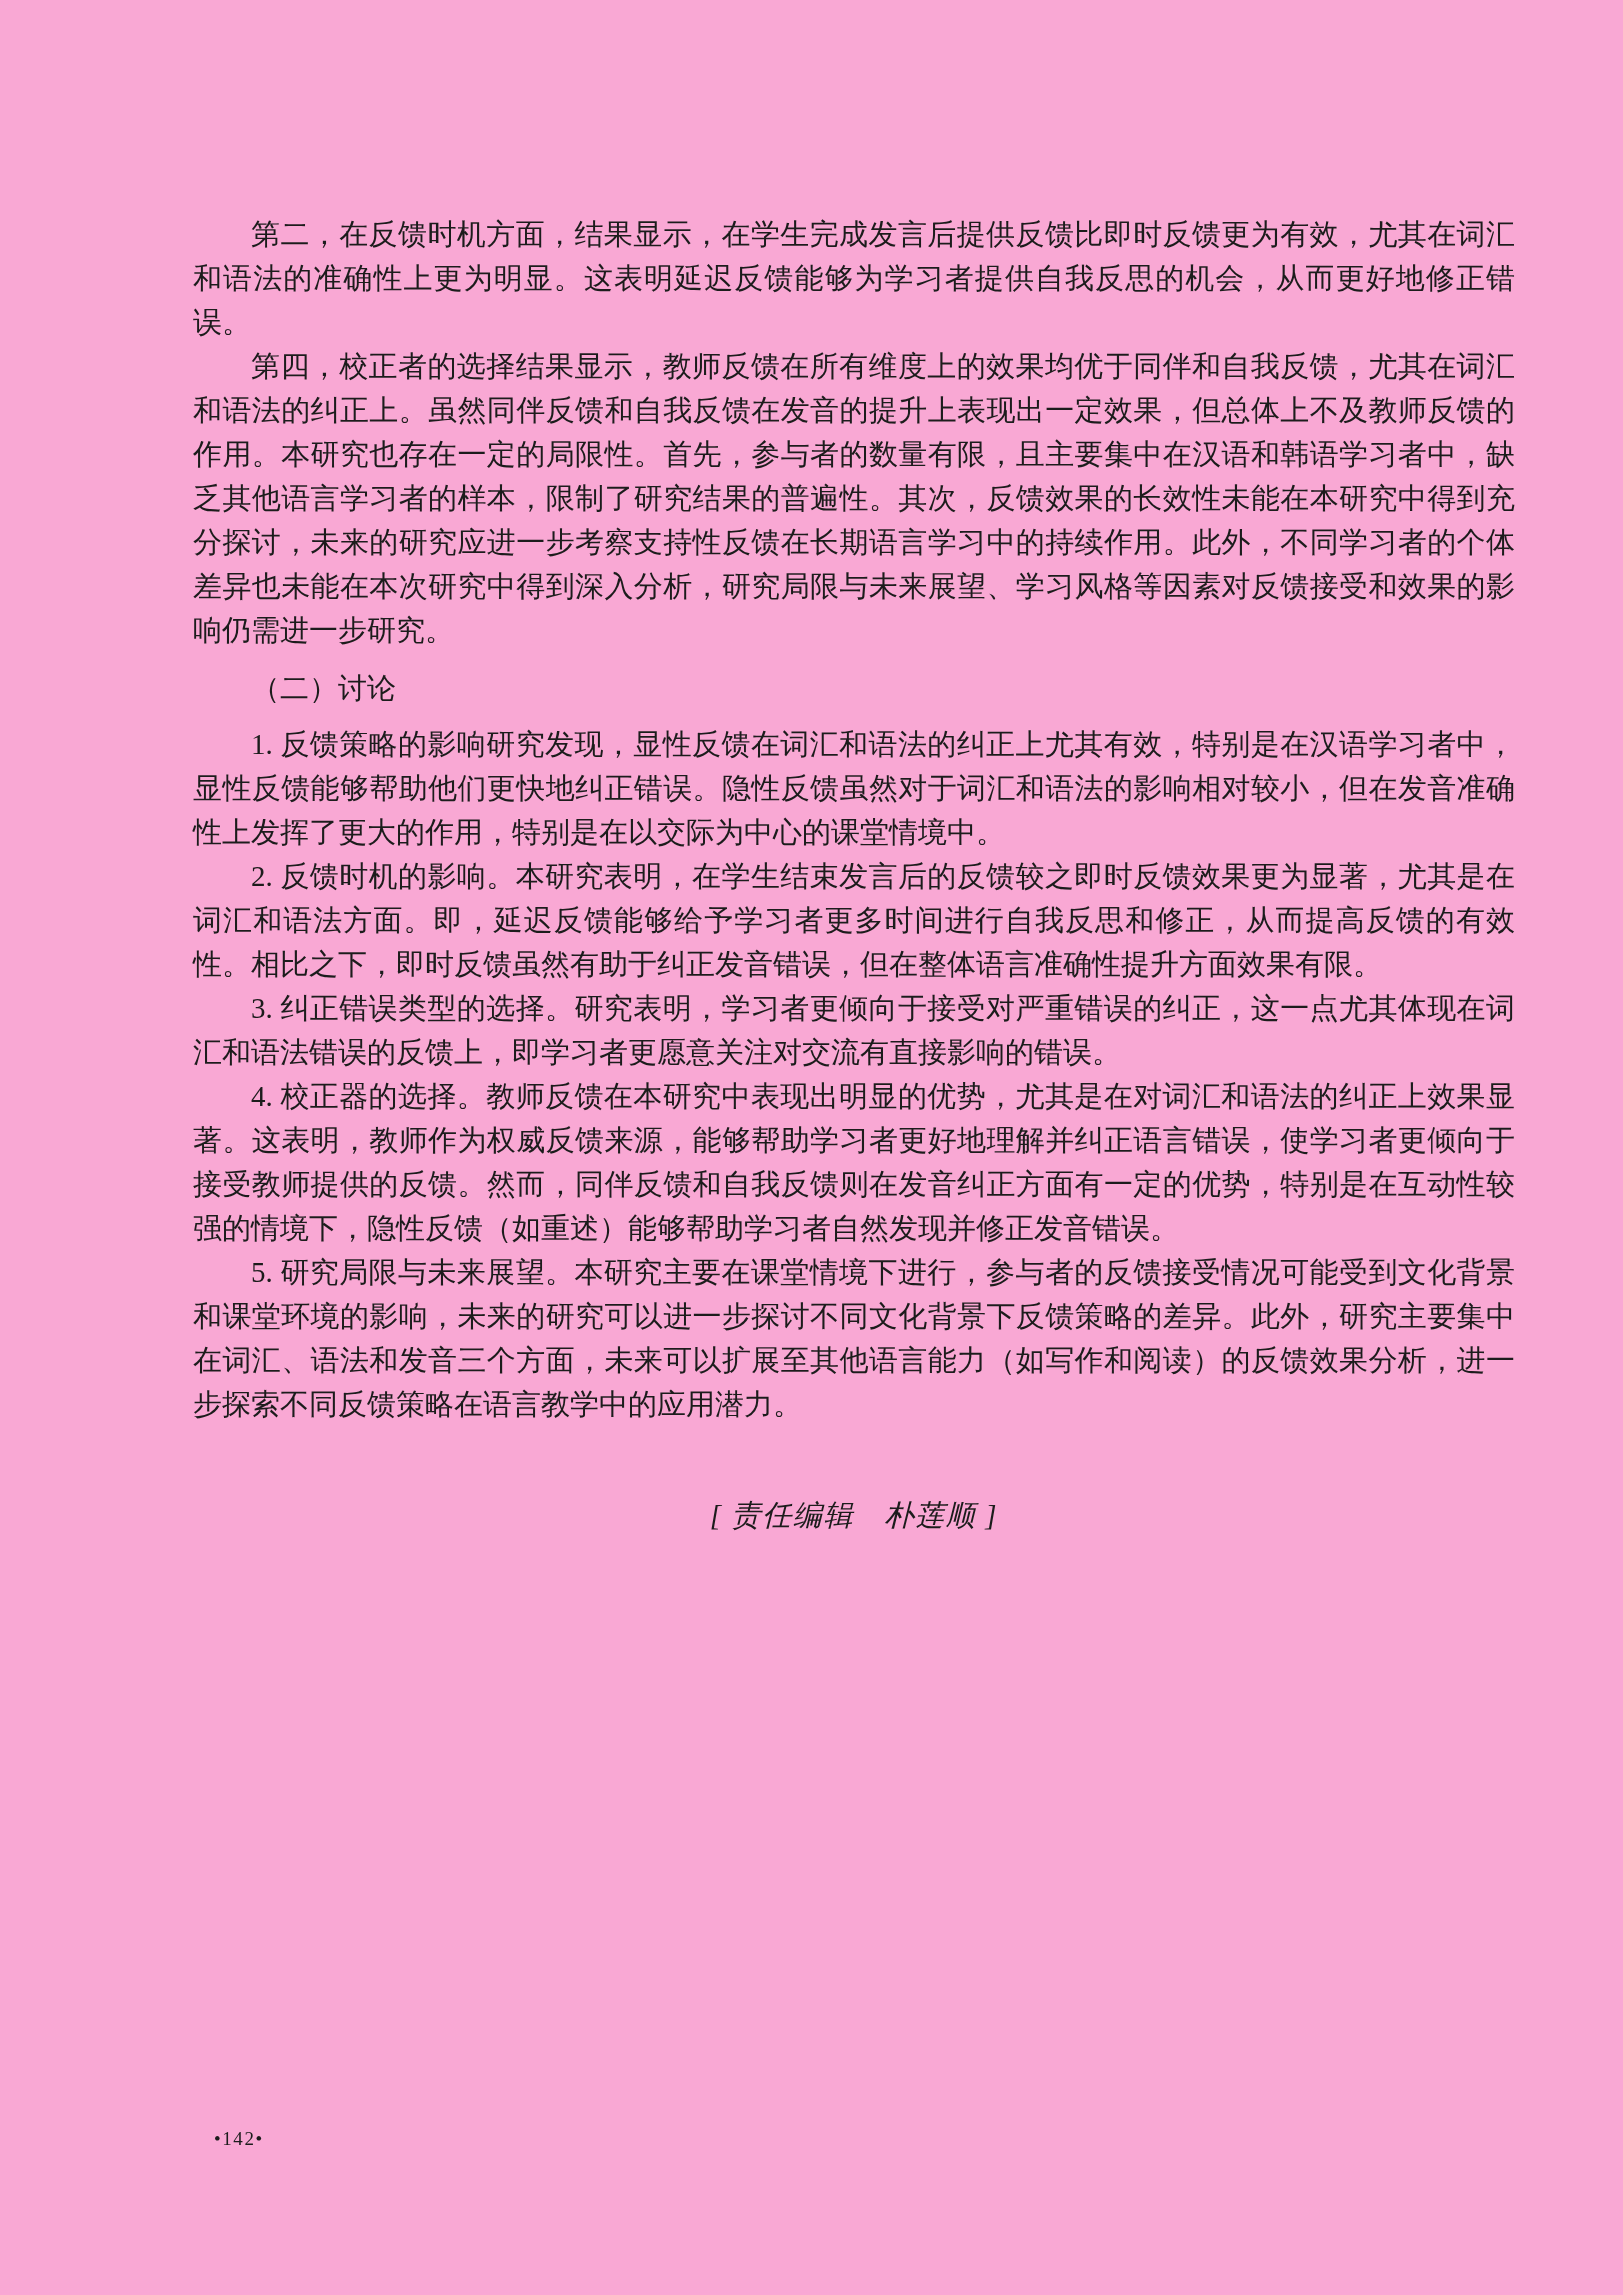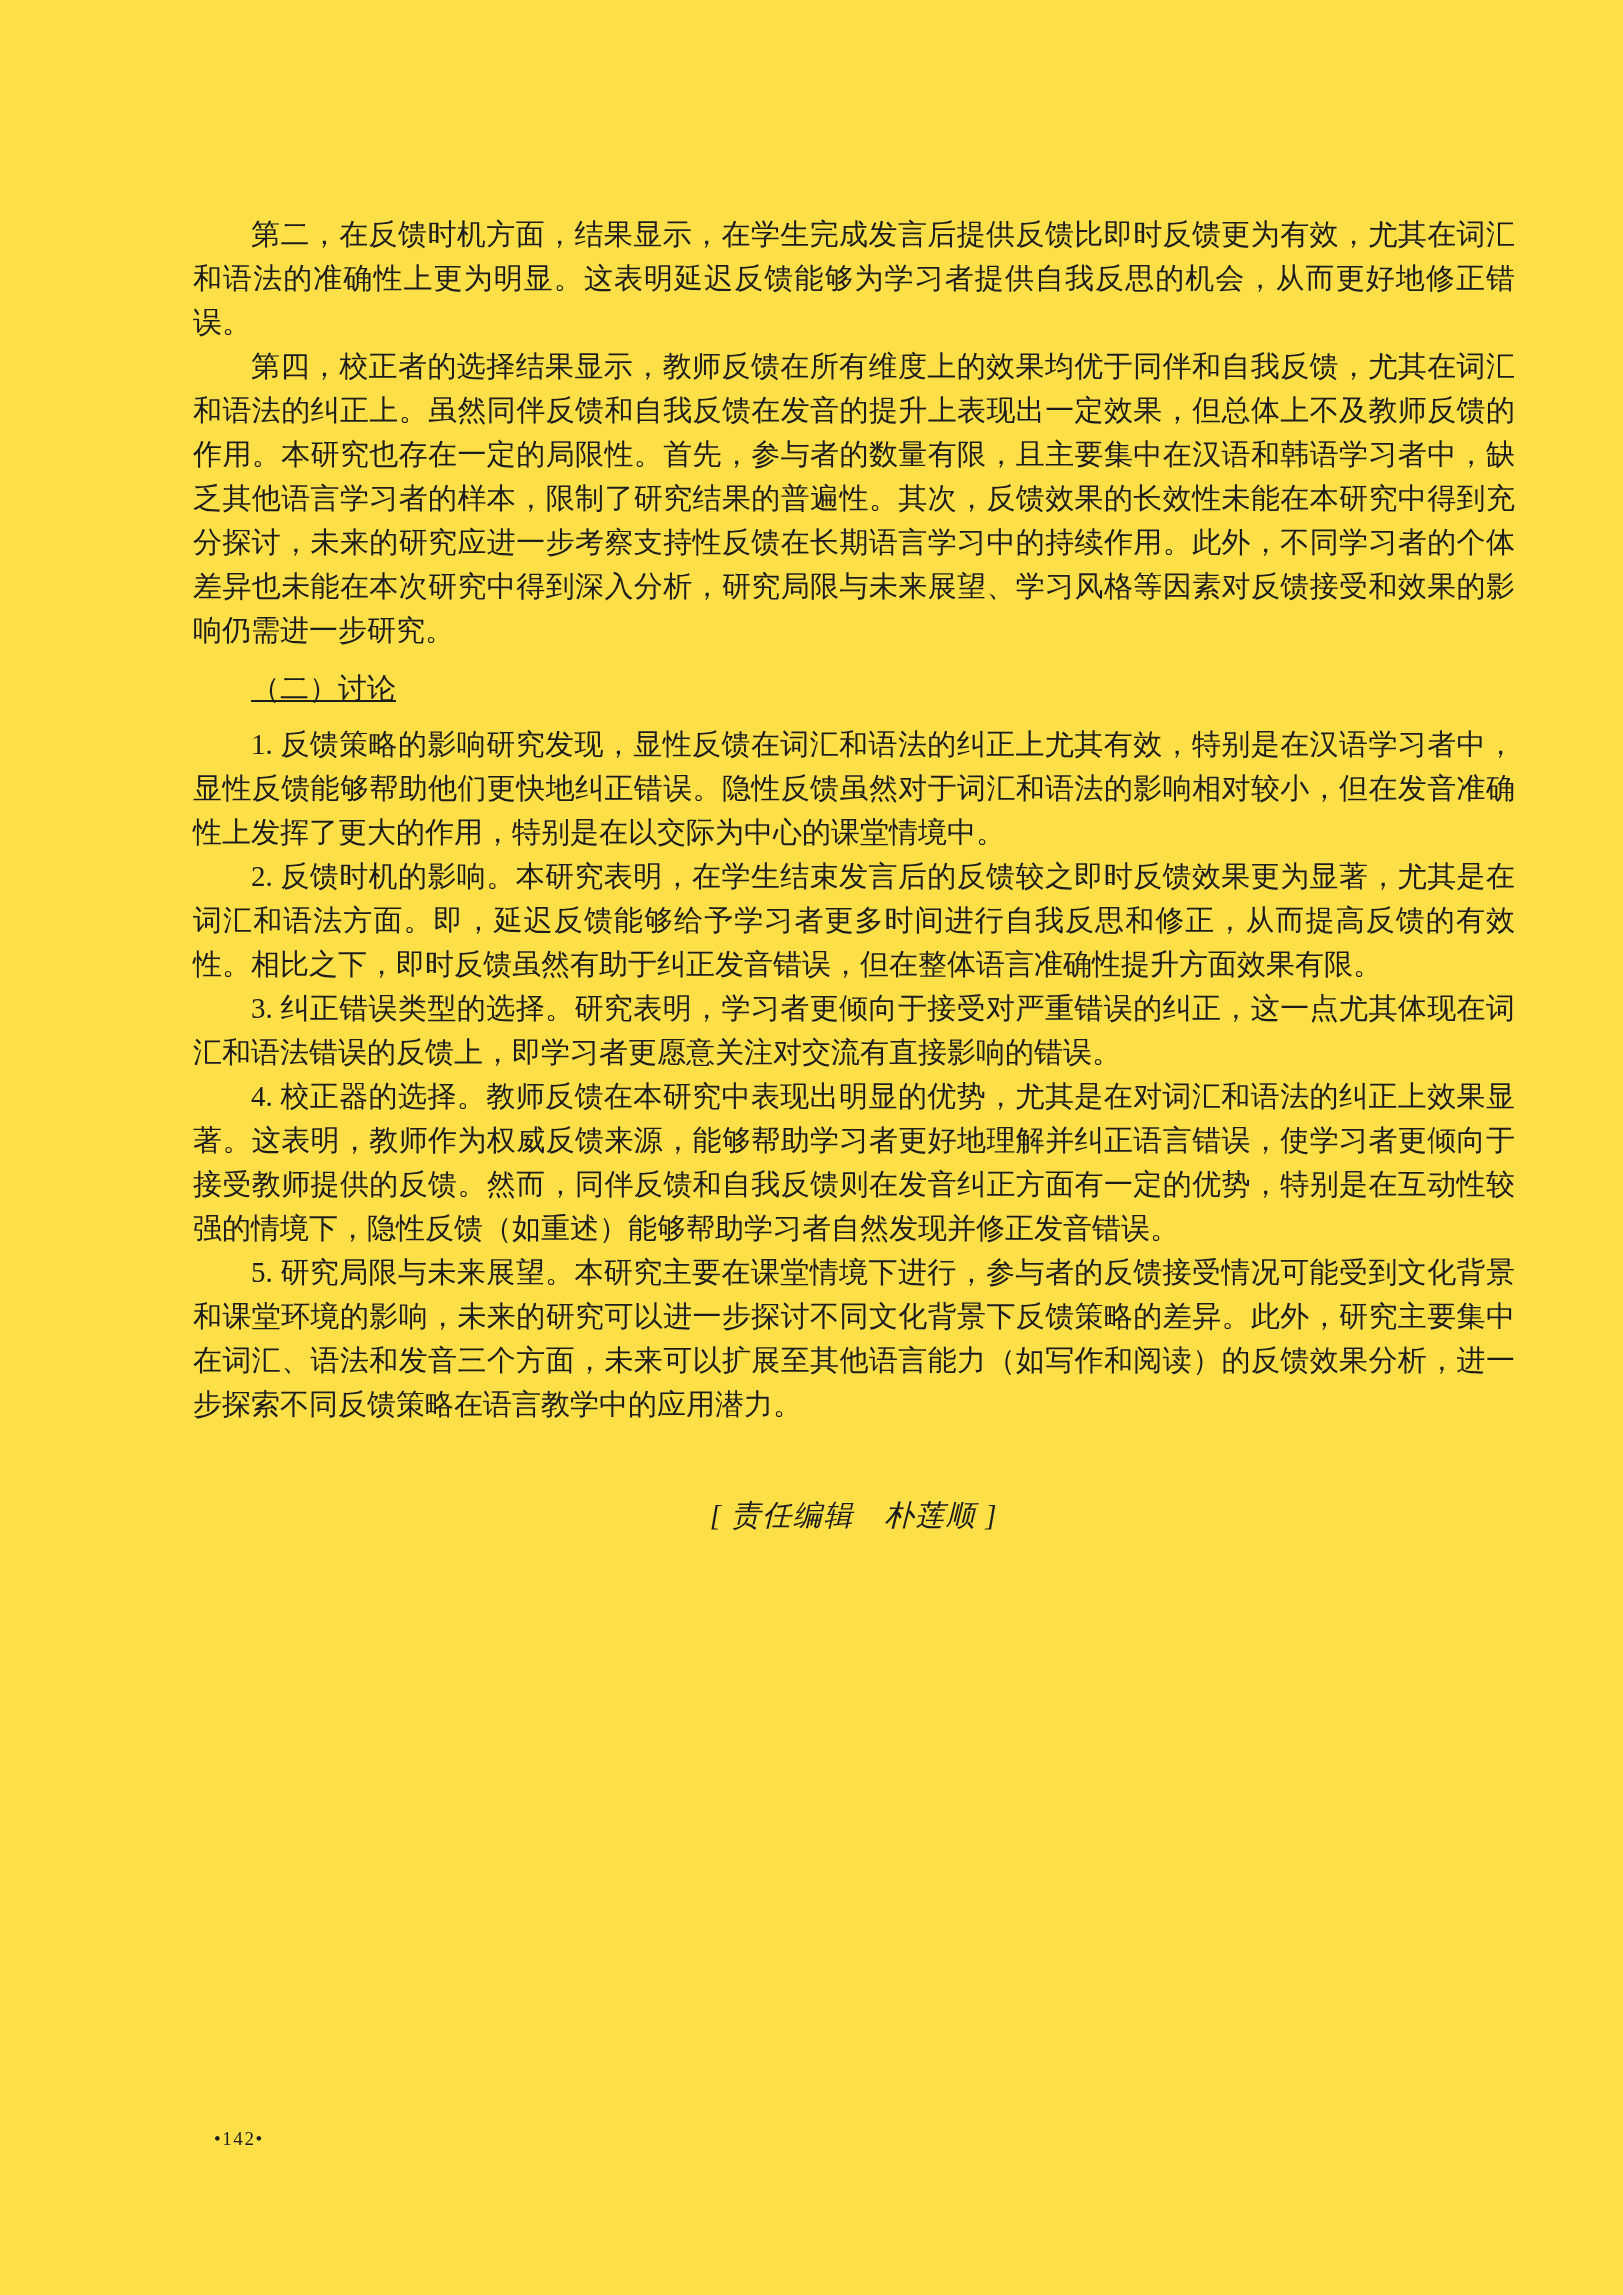--- a/index.html
+++ b/index.html
@@ -4,21 +4,21 @@
 <style>
   html, body {
     margin: 0;
     padding: 0;
     background: #ffffff;
   }
   .page {
     position: relative;
     width: 1623px;
     height: 2295px;
-    background: #fde047;
+    background: #f9a8d4;
     overflow: hidden;
     font-family: "Liberation Serif", "DejaVu Serif", serif;
     color: #1c1c1c;
   }
   .text-block {
     position: absolute;
     left: 193px;
     top: 212px;
     width: 1322px;
     font-size: 29px;
@@ -26,21 +26,20 @@
     text-align: justify;
     text-justify: inter-ideograph;
   }
   .text-block p {
     margin: 0;
     padding: 0;
     text-indent: 2em;
   }
   .section-heading {
     margin: 13.5px 0 12px 0 !important;
-    text-decoration: underline;
   }
   .editor-credit {
     margin-top: 67px !important;
     text-indent: 0 !important;
     text-align: center;
     padding-right: 95px;
     font-style: italic;
     letter-spacing: 1.6px;
   }
   .page-number {

